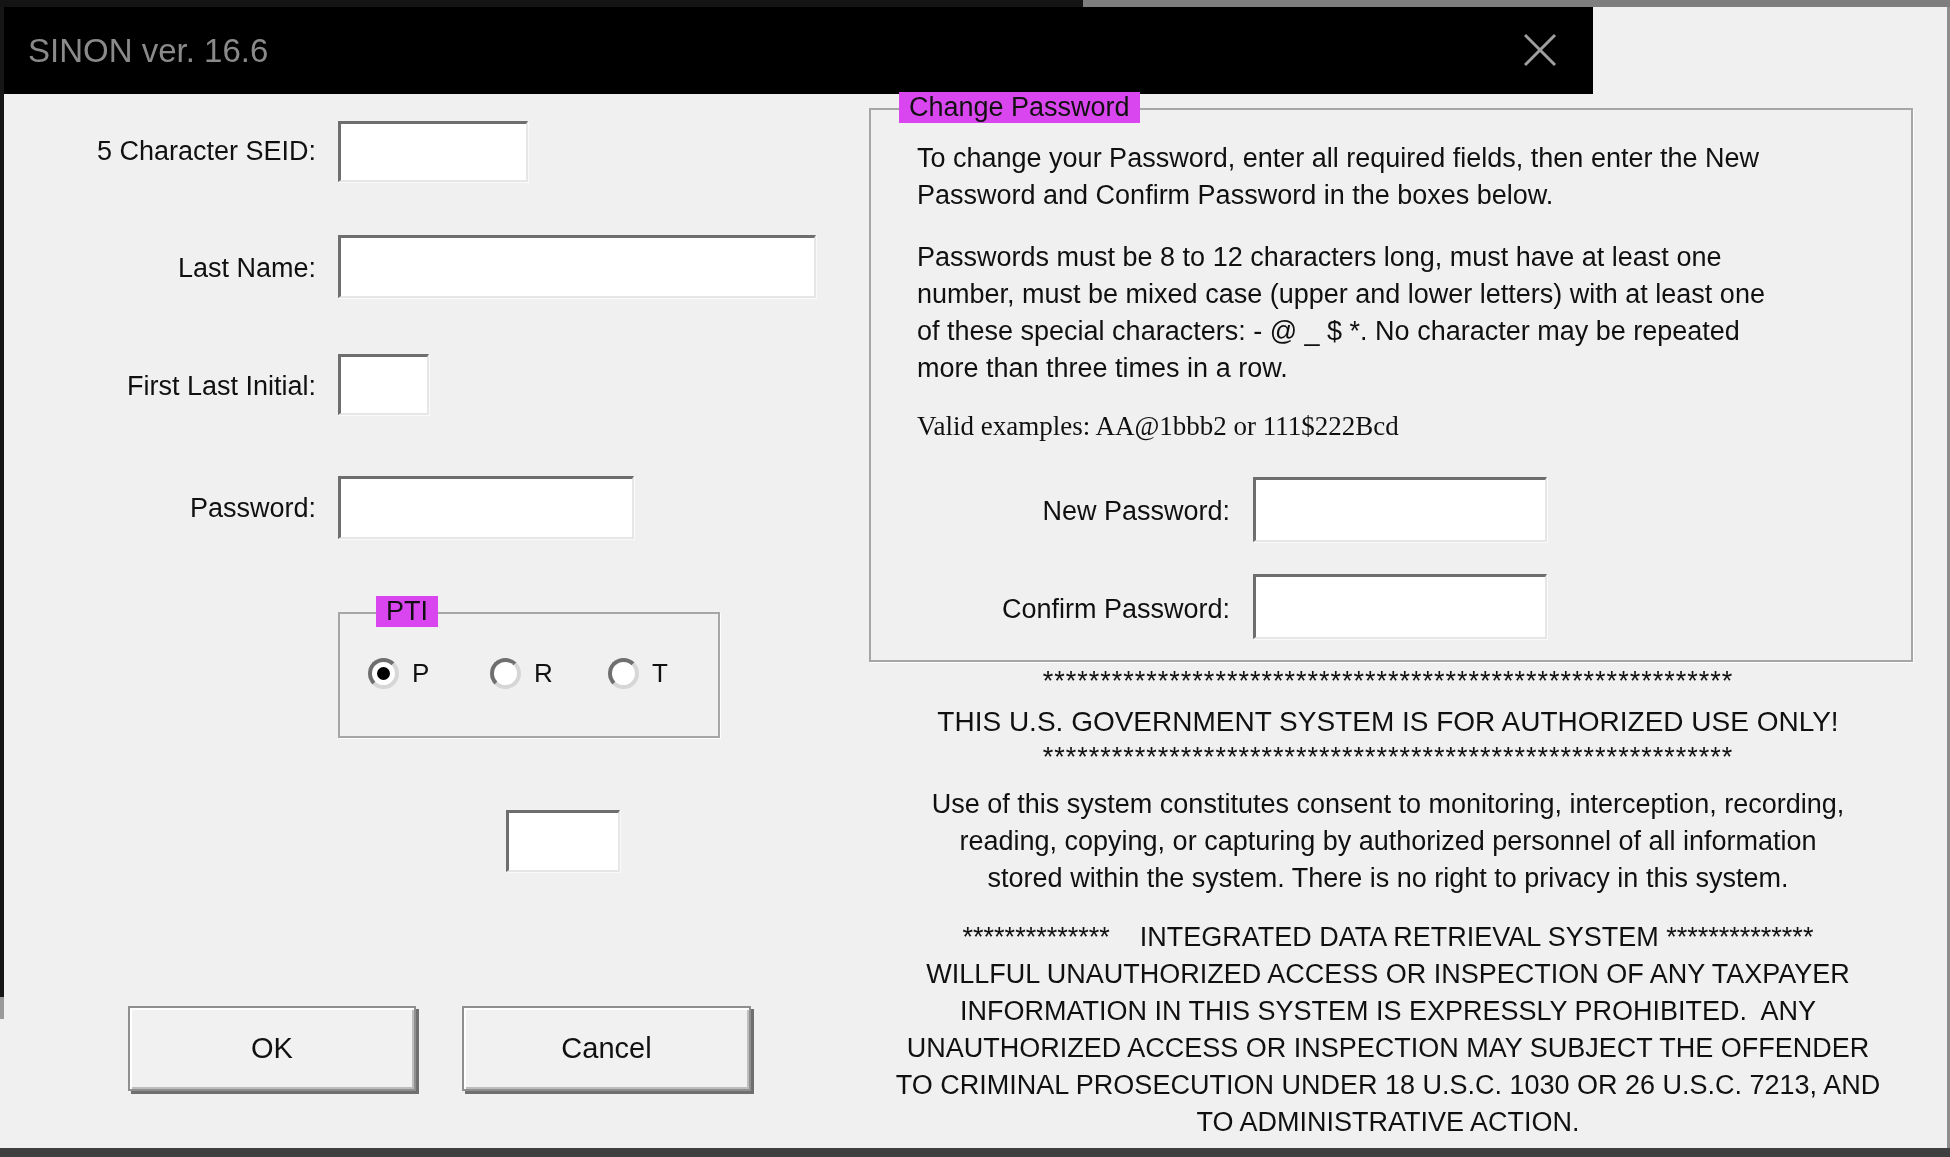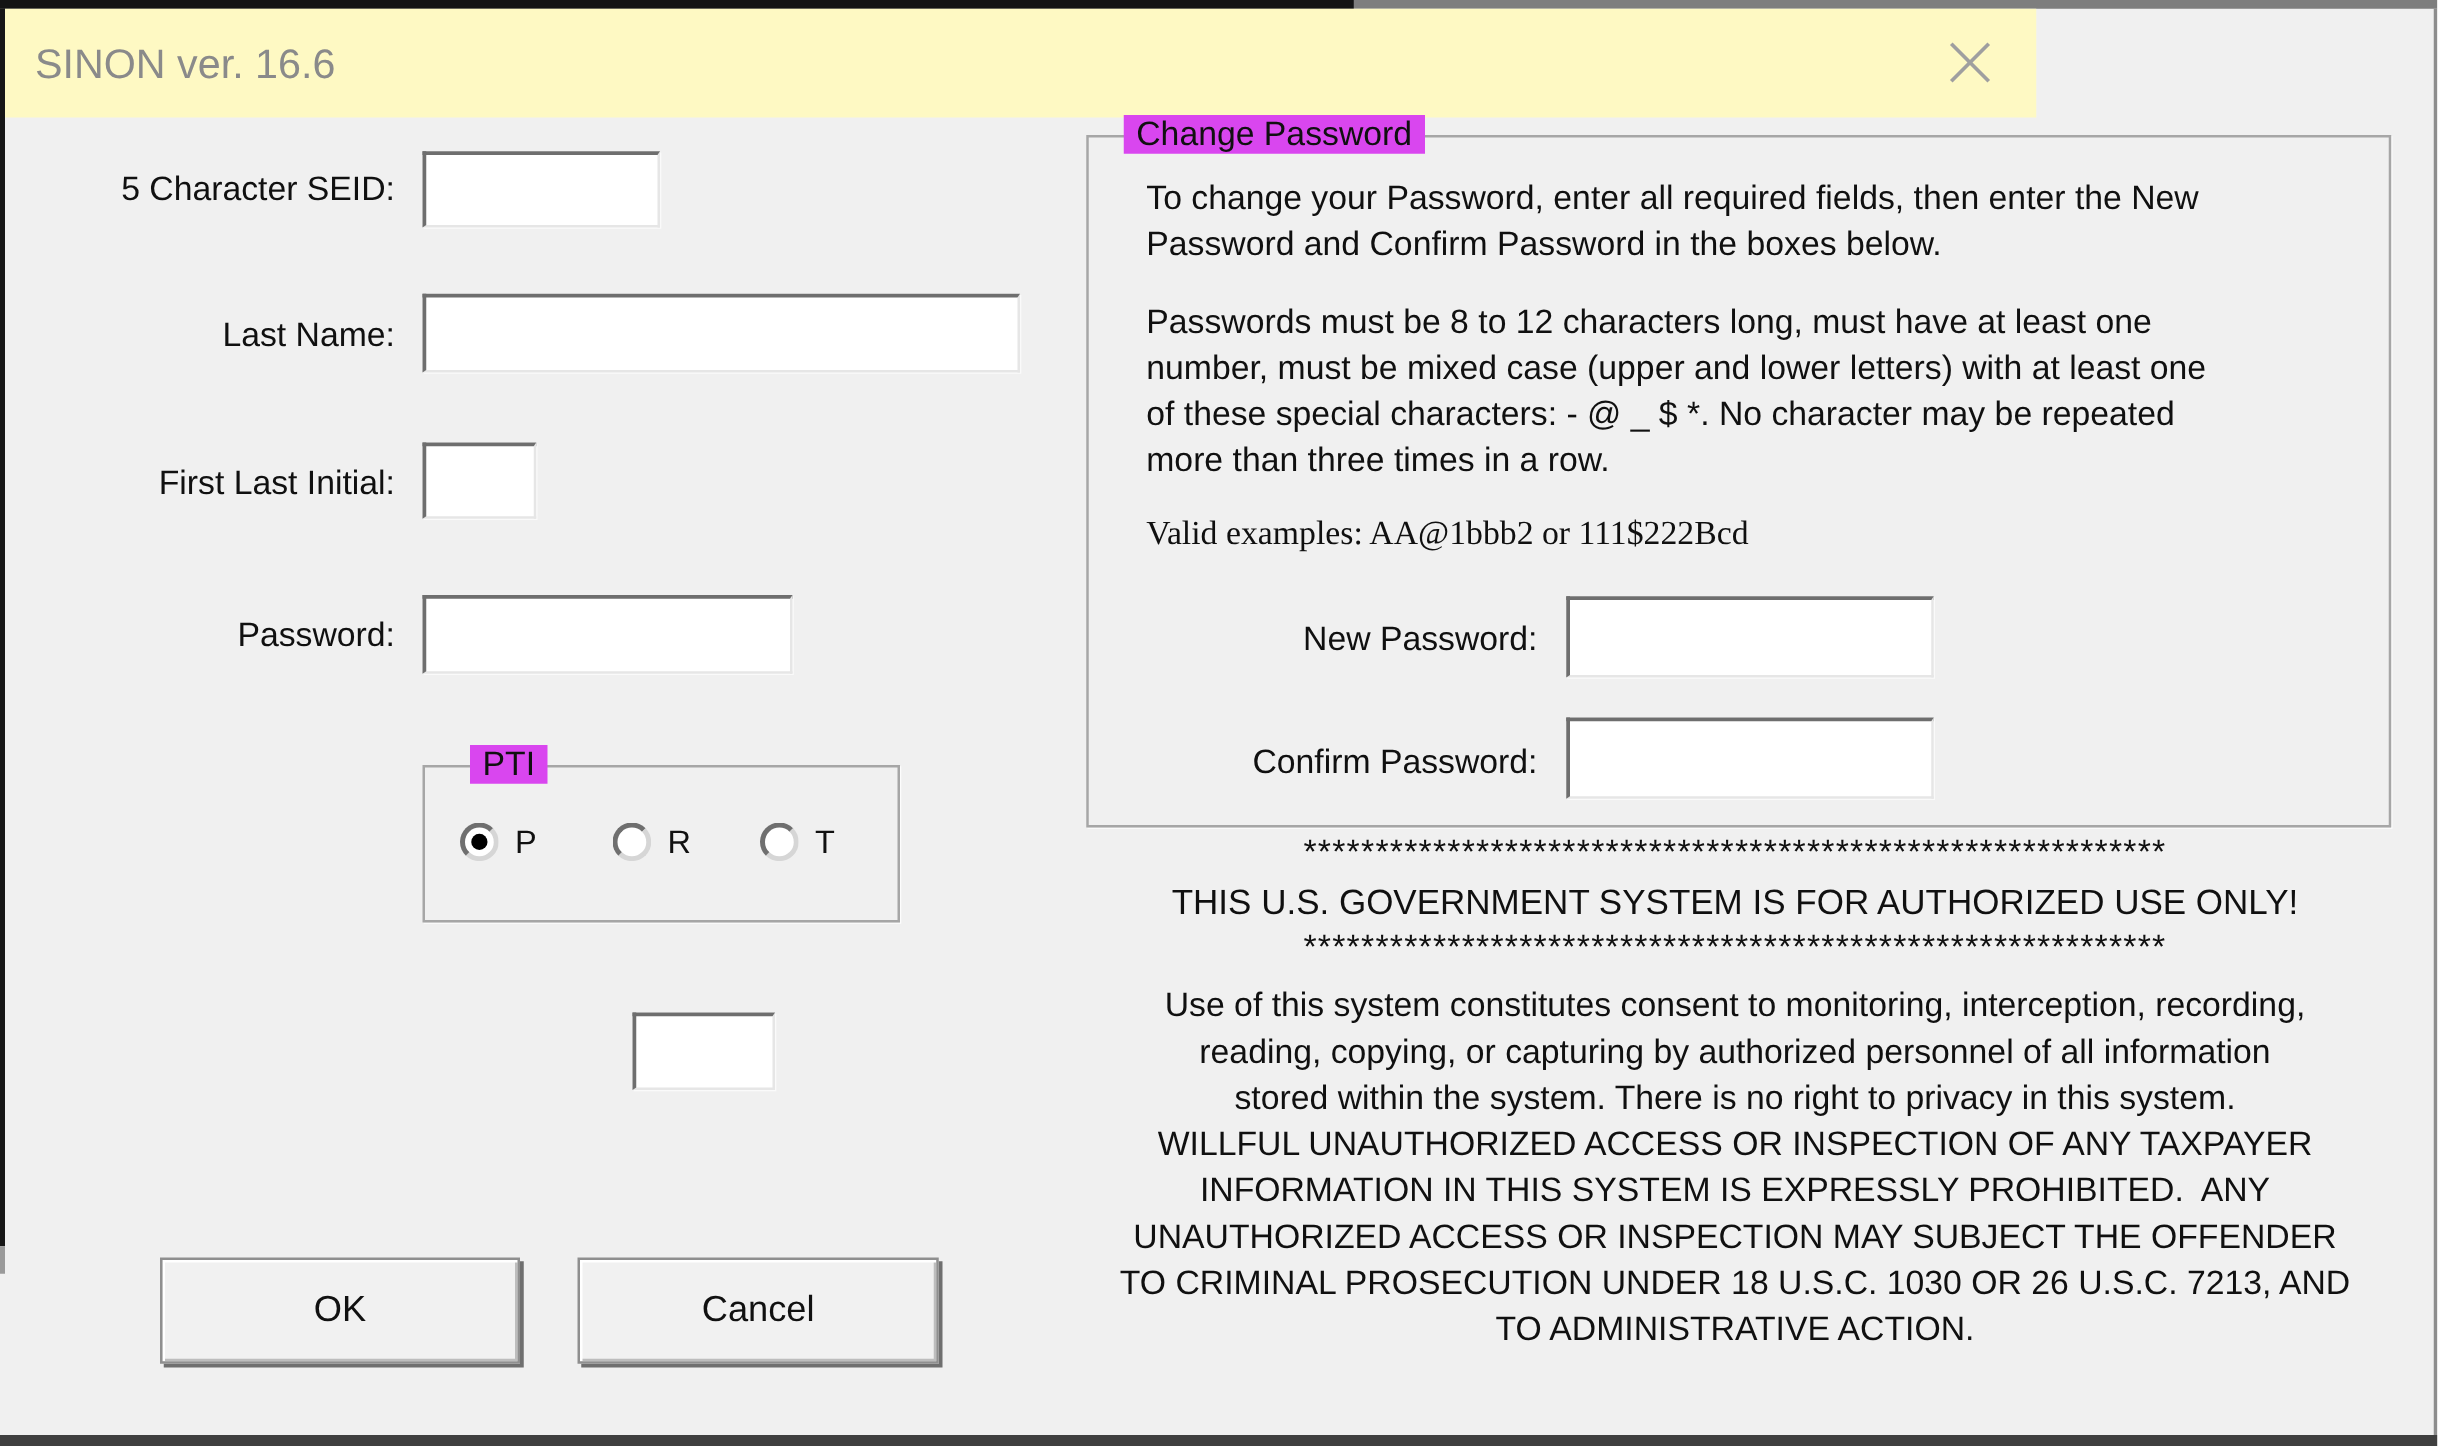--- a/index.html
+++ b/index.html
@@ -9,21 +9,21 @@
     font-family:"Liberation Sans","DejaVu Sans",sans-serif;
     color:#111;
   }
   
   .top-bar{position:absolute;top:0;left:0;width:1950px;height:7px;background:#7e7e7e;}
   .top-bar-black{position:absolute;top:0;left:0;width:1083px;height:7px;background:#141414;}
   .left-border{position:absolute;top:7px;left:0;width:4px;height:990px;background:#161616;}
   .left-border-gray{position:absolute;top:997px;left:0;width:4px;height:22px;background:#9a9a9a;}
   .right-border{position:absolute;top:7px;right:0;width:3px;height:1150px;background:#8d8d8d;}
   .bottom-bar{position:absolute;bottom:0;left:0;width:1950px;height:9px;background:#3f3f3f;}
-  .titlebar{position:absolute;top:7px;left:4px;width:1589px;height:87px;background:#fef9c3;padding-left:36px;}
+  .titlebar{position:absolute;top:7px;left:4px;width:1589px;height:87px;background:#000000;}
   .title-text{position:absolute;left:24px;top:0;height:87px;line-height:87px;font-size:33px;color:#8a8a8a;}
   .close-btn{position:absolute;right:32px;top:22px;width:42px;height:42px;cursor:pointer;background:transparent;border:none;padding:0;}
 
   
   .lbl{position:absolute;font-size:27px;color:#101010;white-space:pre-line;}
   .right-align{text-align:right;}
   .tb{
     position:absolute;background:#fff;box-sizing:border-box;
     border-style:solid;border-color:#6e6e6e #e6e6e6 #e6e6e6 #6e6e6e;border-width:3px 2px 2px 3px;
     box-shadow:1px 1px 0 #fafafa;
@@ -138,20 +138,21 @@
   <div class="lbl right-align" style="left:900px;top:594px;width:330px;">Confirm Password:</div>
   <input class="tb" type="password" style="left: 1253px; top: 574px; width: 294px; height: 65px;">
 
   <div class="warning">
     <div class="stars">************************************************************</div>
     <div class="gov-line">THIS U.S. GOVERNMENT SYSTEM IS FOR AUTHORIZED USE ONLY!</div>
     <div class="stars" style="margin-top:3px;">************************************************************</div>
     <div class="consent">Use of this system constitutes consent to monitoring, interception, recording,
 reading, copying, or capturing by authorized personnel of all information
 stored within the system. There is no right to privacy in this system.</div>
+    <div class="idrs-header">**************    INTEGRATED DATA RETRIEVAL SYSTEM **************</div>
     <div class="idrs-body">WILLFUL UNAUTHORIZED ACCESS OR INSPECTION OF ANY TAXPAYER
 INFORMATION IN THIS SYSTEM IS EXPRESSLY PROHIBITED.  ANY
 UNAUTHORIZED ACCESS OR INSPECTION MAY SUBJECT THE OFFENDER
 TO CRIMINAL PROSECUTION UNDER 18 U.S.C. 1030 OR 26 U.S.C. 7213, AND
 TO ADMINISTRATIVE ACTION.</div>
   </div>
 
 </div>
 
 </body></html>

